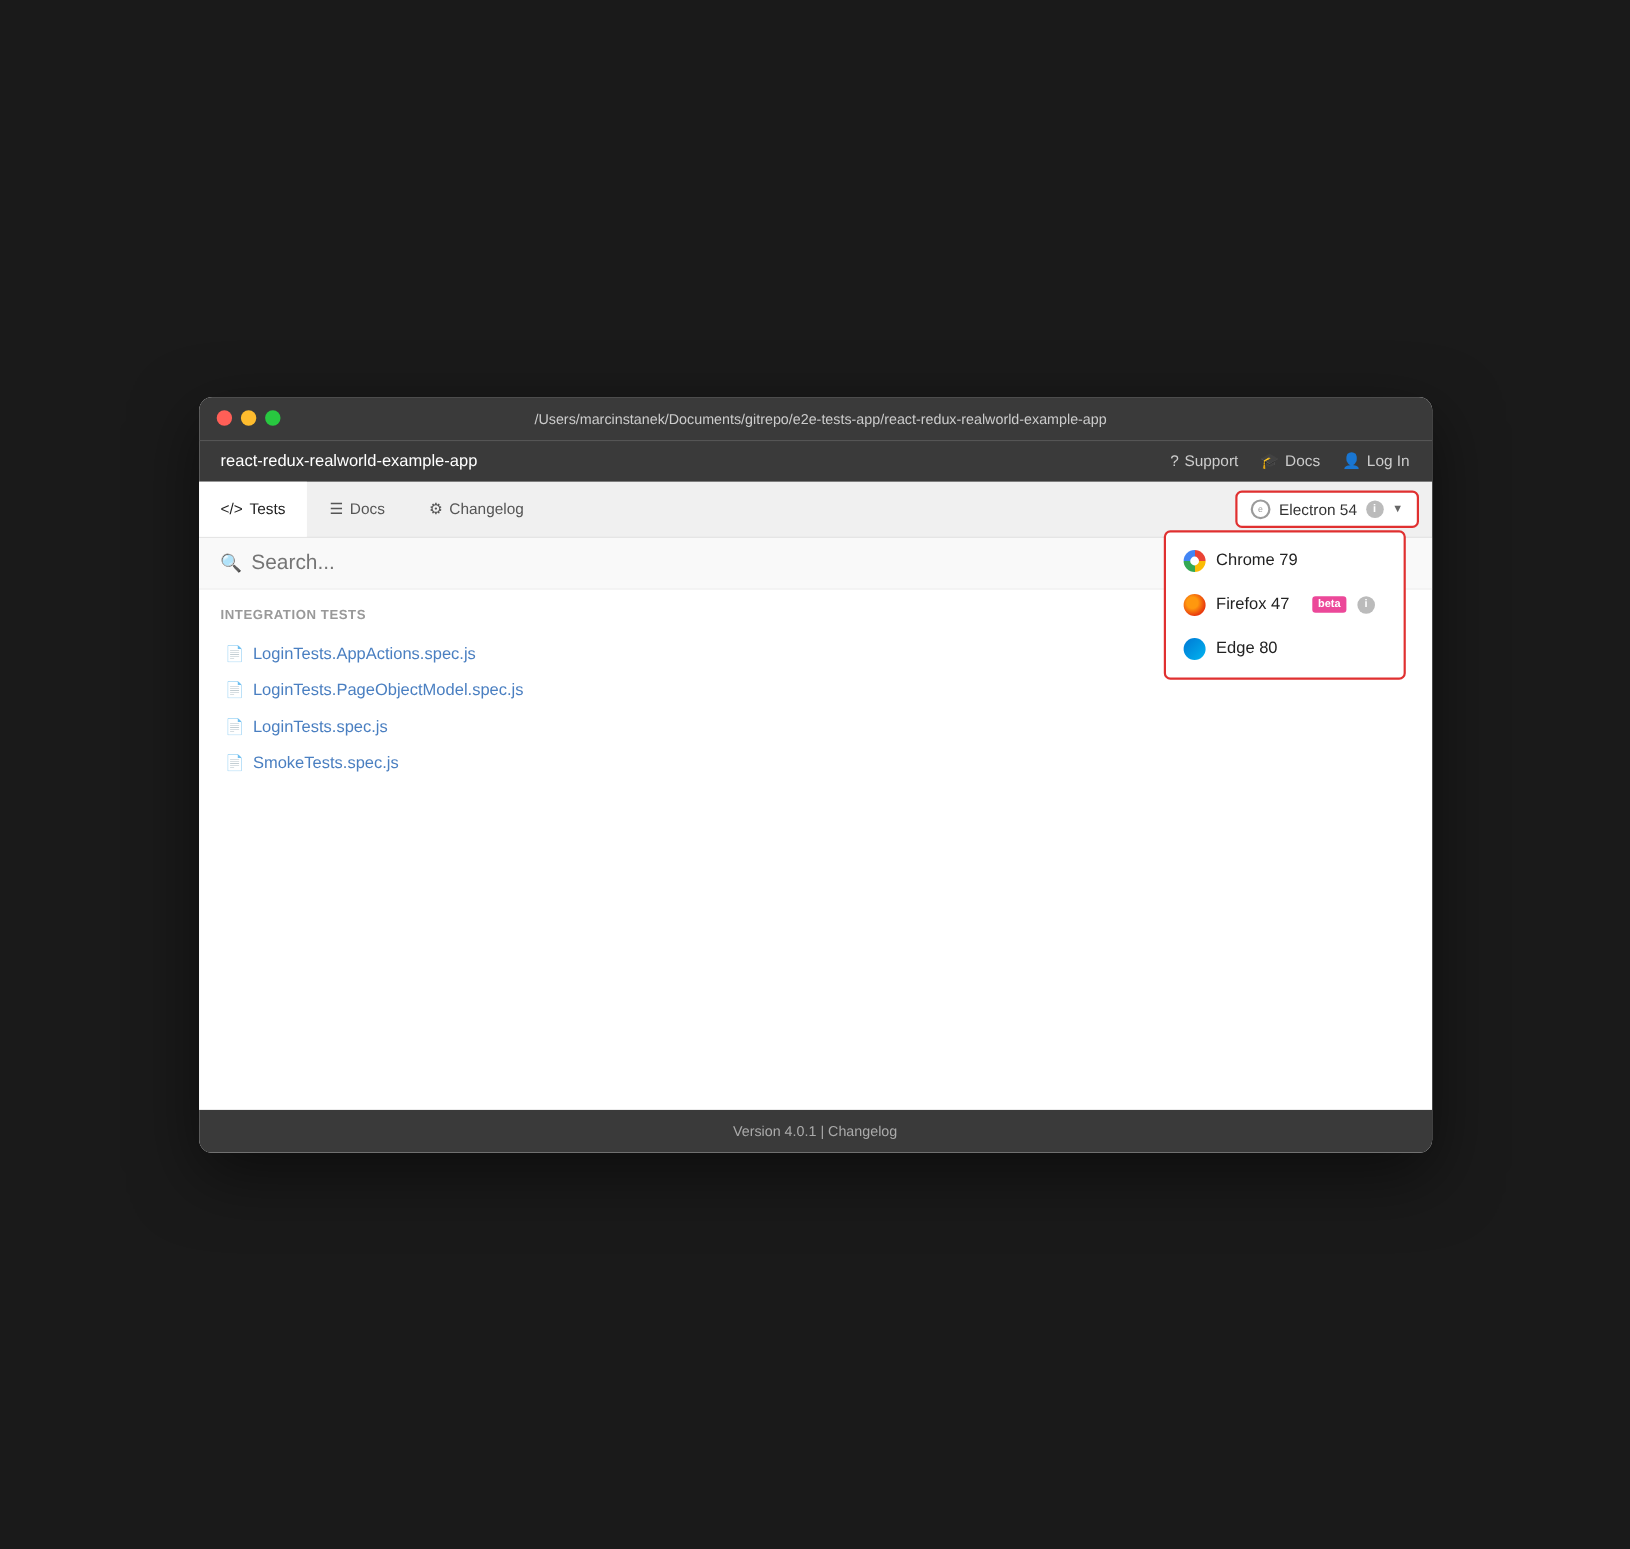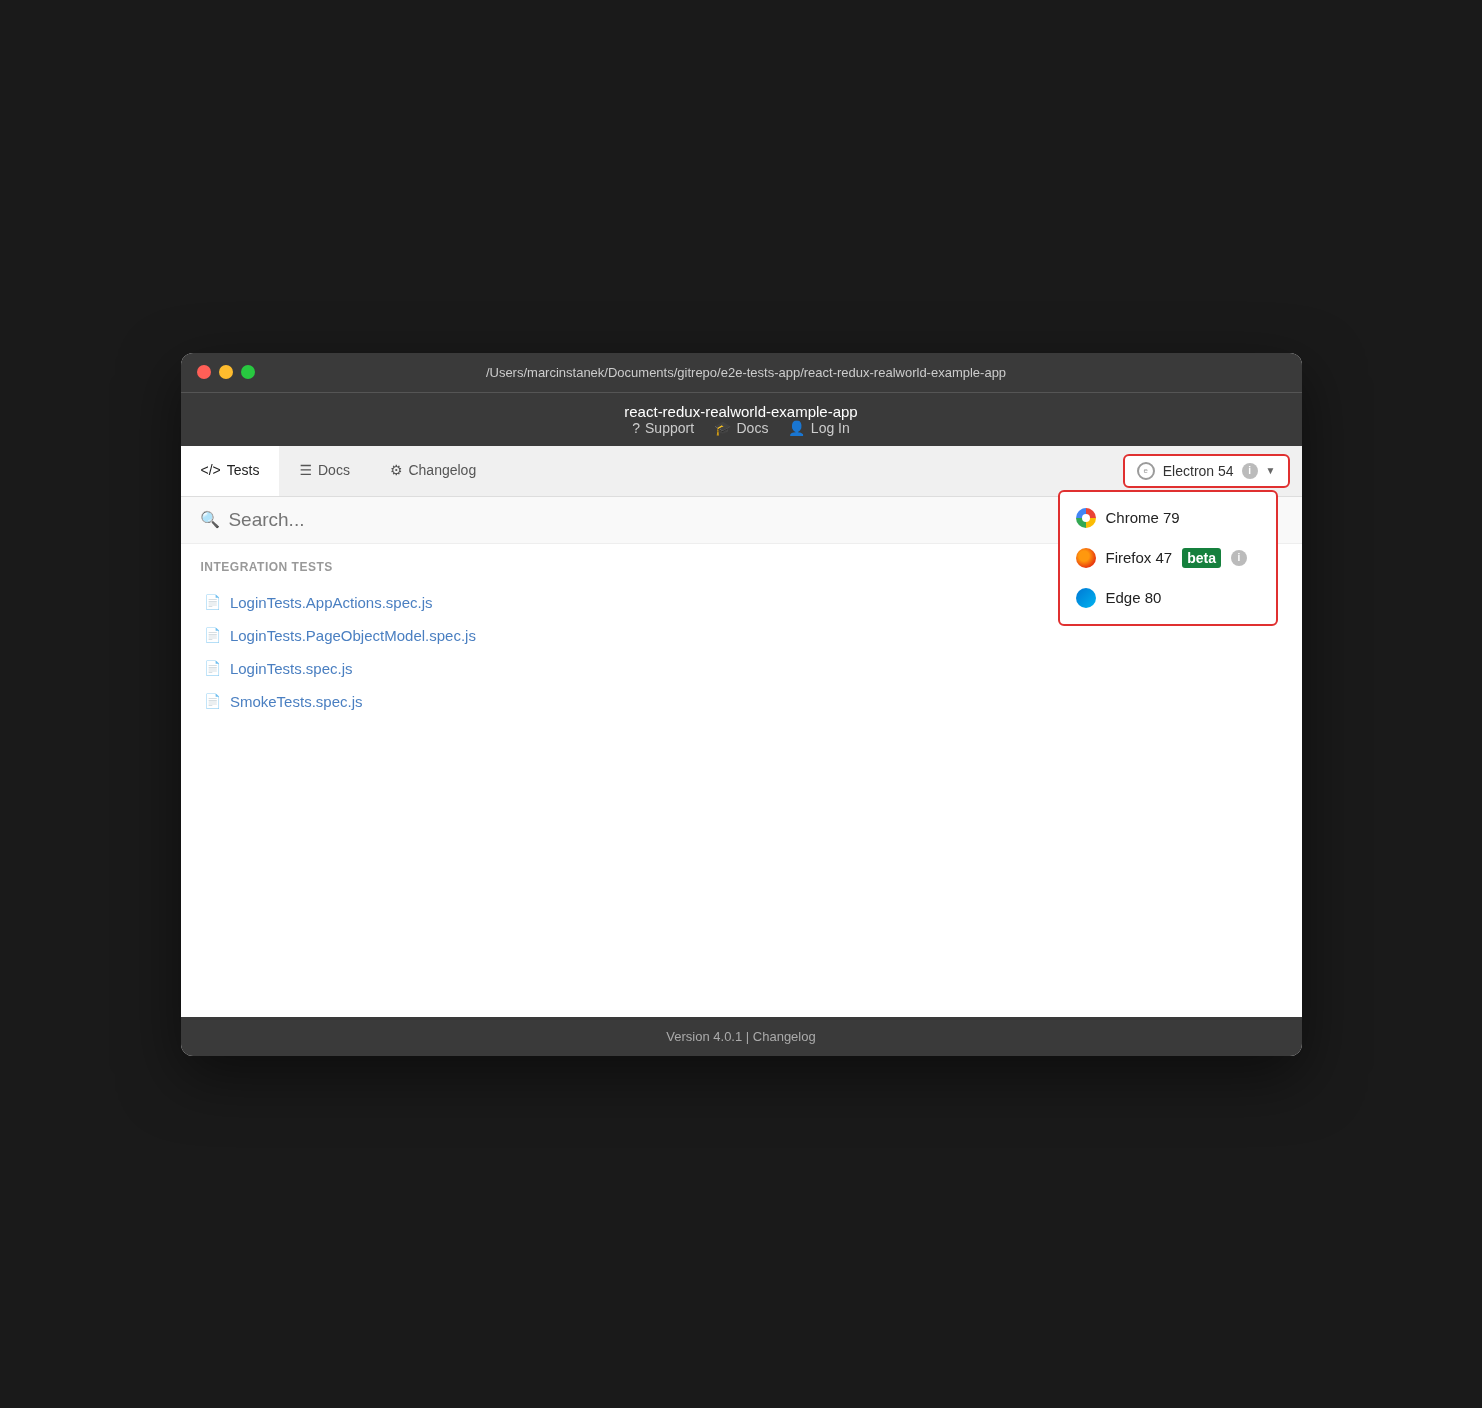--- a/index.html
+++ b/index.html
@@ -55,21 +55,20 @@
     }
 
     
     .nav-bar {
       background: #3a3a3a;
       padding: 10px 20px;
       display: flex;
       align-items: center;
       justify-content: space-between;
       border-top: 1px solid #555;
-      flex-direction: column;
     }
 
     .nav-app-name {
       color: #ffffff;
       font-size: 15px;
       font-weight: 500;
     }
 
     .nav-links {
       display: flex;
@@ -154,27 +153,27 @@
       padding: 10px 16px;
       display: flex;
       align-items: center;
       gap: 10px;
       cursor: pointer;
       font-size: 15px;
       color: #222;
     }
 
     .beta-badge {
-      background: #15803d;
+      background: #ec4899;
       color: #ffffff;
-      font-size: 14px;
+      font-size: 10px;
       font-weight: 700;
       padding: 2px 5px;
       border-radius: 3px;
-      margin-left: 0;
+      margin-left: 11px;
     }
 
     
     .main-content {
       background: #ffffff;
       padding: 0;
       min-height: 520px;
     }
 
     

